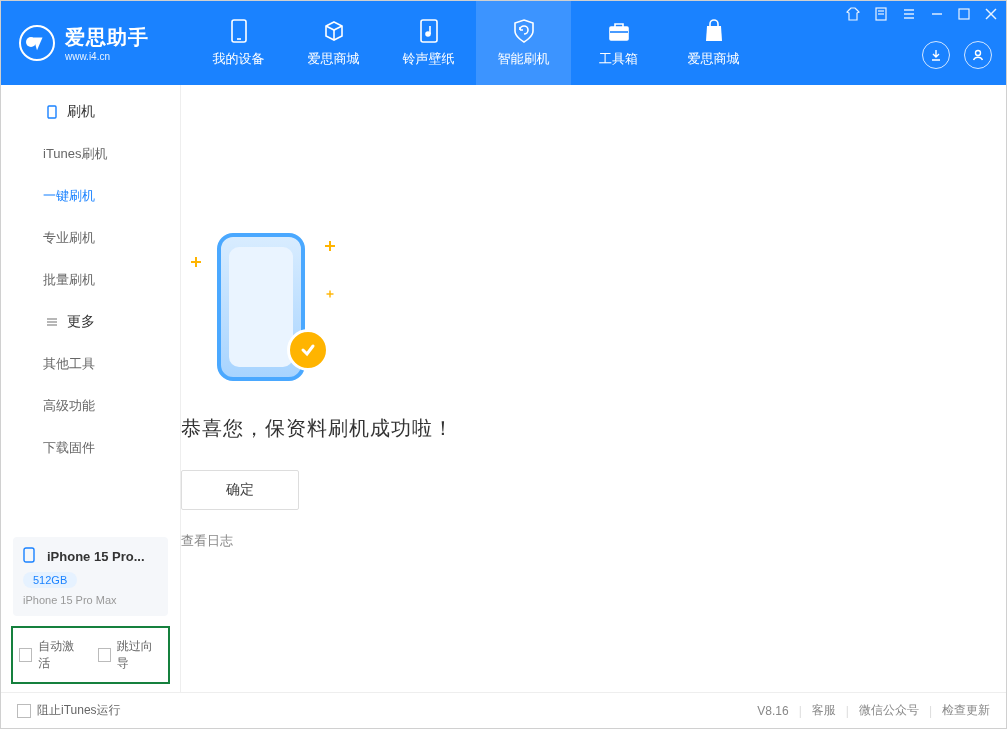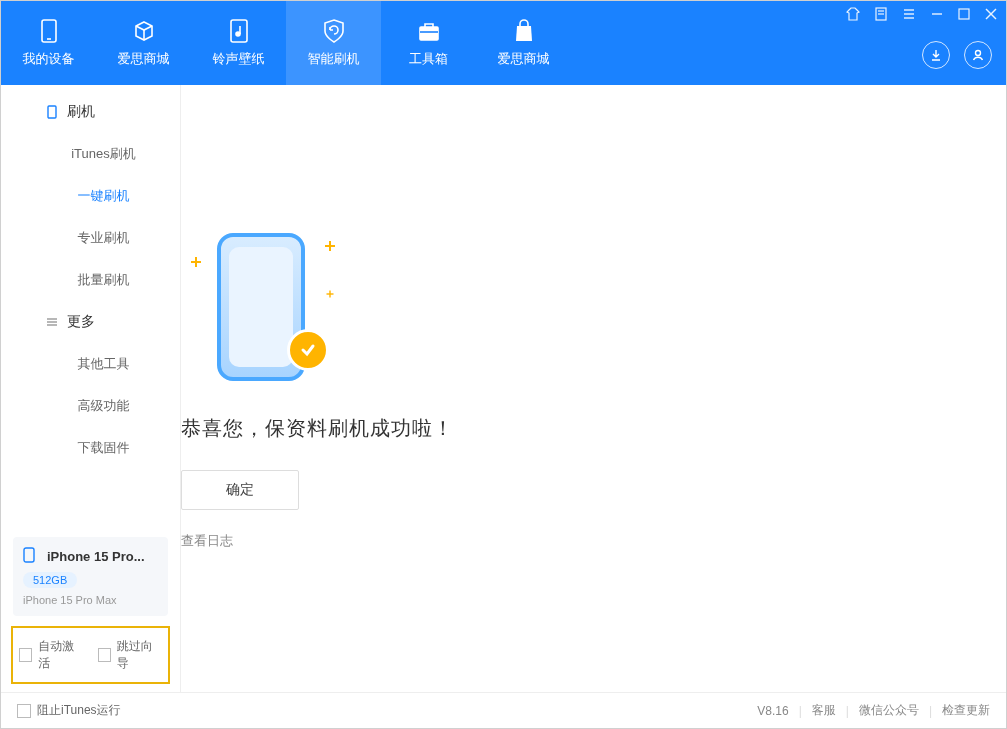--- a/index.html
+++ b/index.html
@@ -19,30 +19,30 @@
 .nav-item .icon { width: 26px; height: 26px; margin-bottom: 6px; display: flex; align-items: center; justify-content: center; }
 .window-controls { position: absolute; right: 8px; top: 6px; display: flex; gap: 14px; align-items: center; color: #fff; font-size: 14px; }
 .window-controls span { cursor: pointer; opacity: 0.9; display: inline-flex; }
 .header-actions { position: absolute; right: 14px; bottom: 16px; display: flex; gap: 14px; }
 .header-actions .circ { width: 28px; height: 28px; border: 1.5px solid rgba(255,255,255,0.8); border-radius: 50%; display: flex; align-items: center; justify-content: center; cursor: pointer; }
 .body { flex: 1; display: flex; min-height: 0; }
 .sidebar { width: 180px; border-right: 1px solid #eee; display: flex; flex-direction: column; padding-top: 6px; }
 .side-group { padding: 0; }
 .side-group-title { display: flex; align-items: center; gap: 8px; padding: 12px 16px; font-size: 14px; color: #333; margin-left: 28px; }
 .side-group-title .gicon { width: 14px; height: 14px; display: flex; align-items: center; justify-content: center; color: #888; }
-.side-item { padding: 12px 16px 12px 42px; font-size: 13px; color: #666; cursor: pointer; text-align: center; }
+.side-item { padding: 12px 16px 12px 42px; font-size: 13px; color: #666; cursor: pointer; }
 .side-item.active { color: #1a82ff; }
 .side-bottom { margin-top: auto; }
 .mode-row { margin: 8px 12px; padding: 10px 10px; background: #f5f7fa; border-radius: 4px; display: flex; align-items: center; gap: 8px; font-size: 13px; color: #333; }
 .refresh-ic { width: 16px; height: 16px; color: #1a82ff; }
 .device-card { margin: 6px 12px 10px; padding: 10px 10px; background: #f5f7fa; border-radius: 4px; }
 .device-card .name { font-size: 13px; font-weight: bold; color: #333; display: flex; align-items: center; gap: 12px; }
 .device-card .badge { display: inline-block; margin-top: 6px; padding: 2px 10px; background: #e6f2ff; color: #1a82ff; border-radius: 10px; font-size: 11px; }
 .device-card .model { margin-top: 6px; font-size: 11px; color: #999; }
-.redbox { margin: 8px 10px 8px; border: 2px solid #eab308; padding: 10px 6px; display: flex; gap: 14px; align-items: center; }
+.redbox { margin: 8px 10px 8px; border: 2px solid #15803d; padding: 10px 6px; display: flex; gap: 14px; align-items: center; }
 .check { display: flex; align-items: center; gap: 6px; font-size: 12px; color: #666; }
 .check .box { width: 14px; height: 14px; border: 1px solid #bbb; background: #fff; }
 .main { flex: 1; display: flex; flex-direction: column; align-items: flex-start; justify-content: center; position: relative; }
 .success-img { width: 160px; height: 160px; position: relative; margin-bottom: 28px; }
 .phone-shape { position: absolute; left: 36px; top: 6px; width: 88px; height: 148px; border-radius: 16px; background: linear-gradient(180deg, #d8ecff 0%, #a8d4ff 100%); border: 4px solid #4aa8ff; }
 .phone-shape::after { content: ""; position: absolute; left: 8px; top: 10px; right: 8px; bottom: 10px; border-radius: 10px; background: #eaf4ff; }
 .check-badge { position: absolute; right: 12px; bottom: 16px; width: 42px; height: 42px; background: #ffb400; border-radius: 50%; border: 3px solid #fff; display: flex; align-items: center; justify-content: center; }
 .spark { position: absolute; width: 10px; height: 10px; }
 .spark::before,.spark::after{content:"";position:absolute;background:#ffb400;}
 .spark::before{left:4px;top:0;width:2px;height:10px;}
@@ -57,20 +57,31 @@
 .footer .check { font-size: 12px; }
 .footer-right { margin-left: auto; display: flex; align-items: center; gap: 10px; }
 .footer-right .sep { color: #ddd; }
 .footer-right a { color: #888; cursor: pointer; }
 </style>
 </head>
 <body>
 
 <div class="window">
   <div class="header">
+    <div class="logo-area">
+      <div class="logo-circle">
+        <svg viewBox="0 0 24 24" fill="#fff">
+            <path d="M8 6 L18 6 L12 20 Z"></path>
+          </svg>
+      </div>
+      <div class="logo-text">
+        <div class="title">爱思助手</div>
+        <div class="sub">www.i4.cn</div>
+      </div>
+    </div>
     <div class="nav">
       <div class="nav-item">
         <span class="icon">
             <svg width="22" height="26" viewBox="0 0 22 26" fill="none" stroke="#fff" stroke-width="1.6">
               <rect x="4" y="2" width="14" height="22" rx="2"></rect>
               <line x1="9" y1="21" x2="13" y2="21"></line>
             </svg>
           </span>
         <span>我的设备</span>
       </div>

